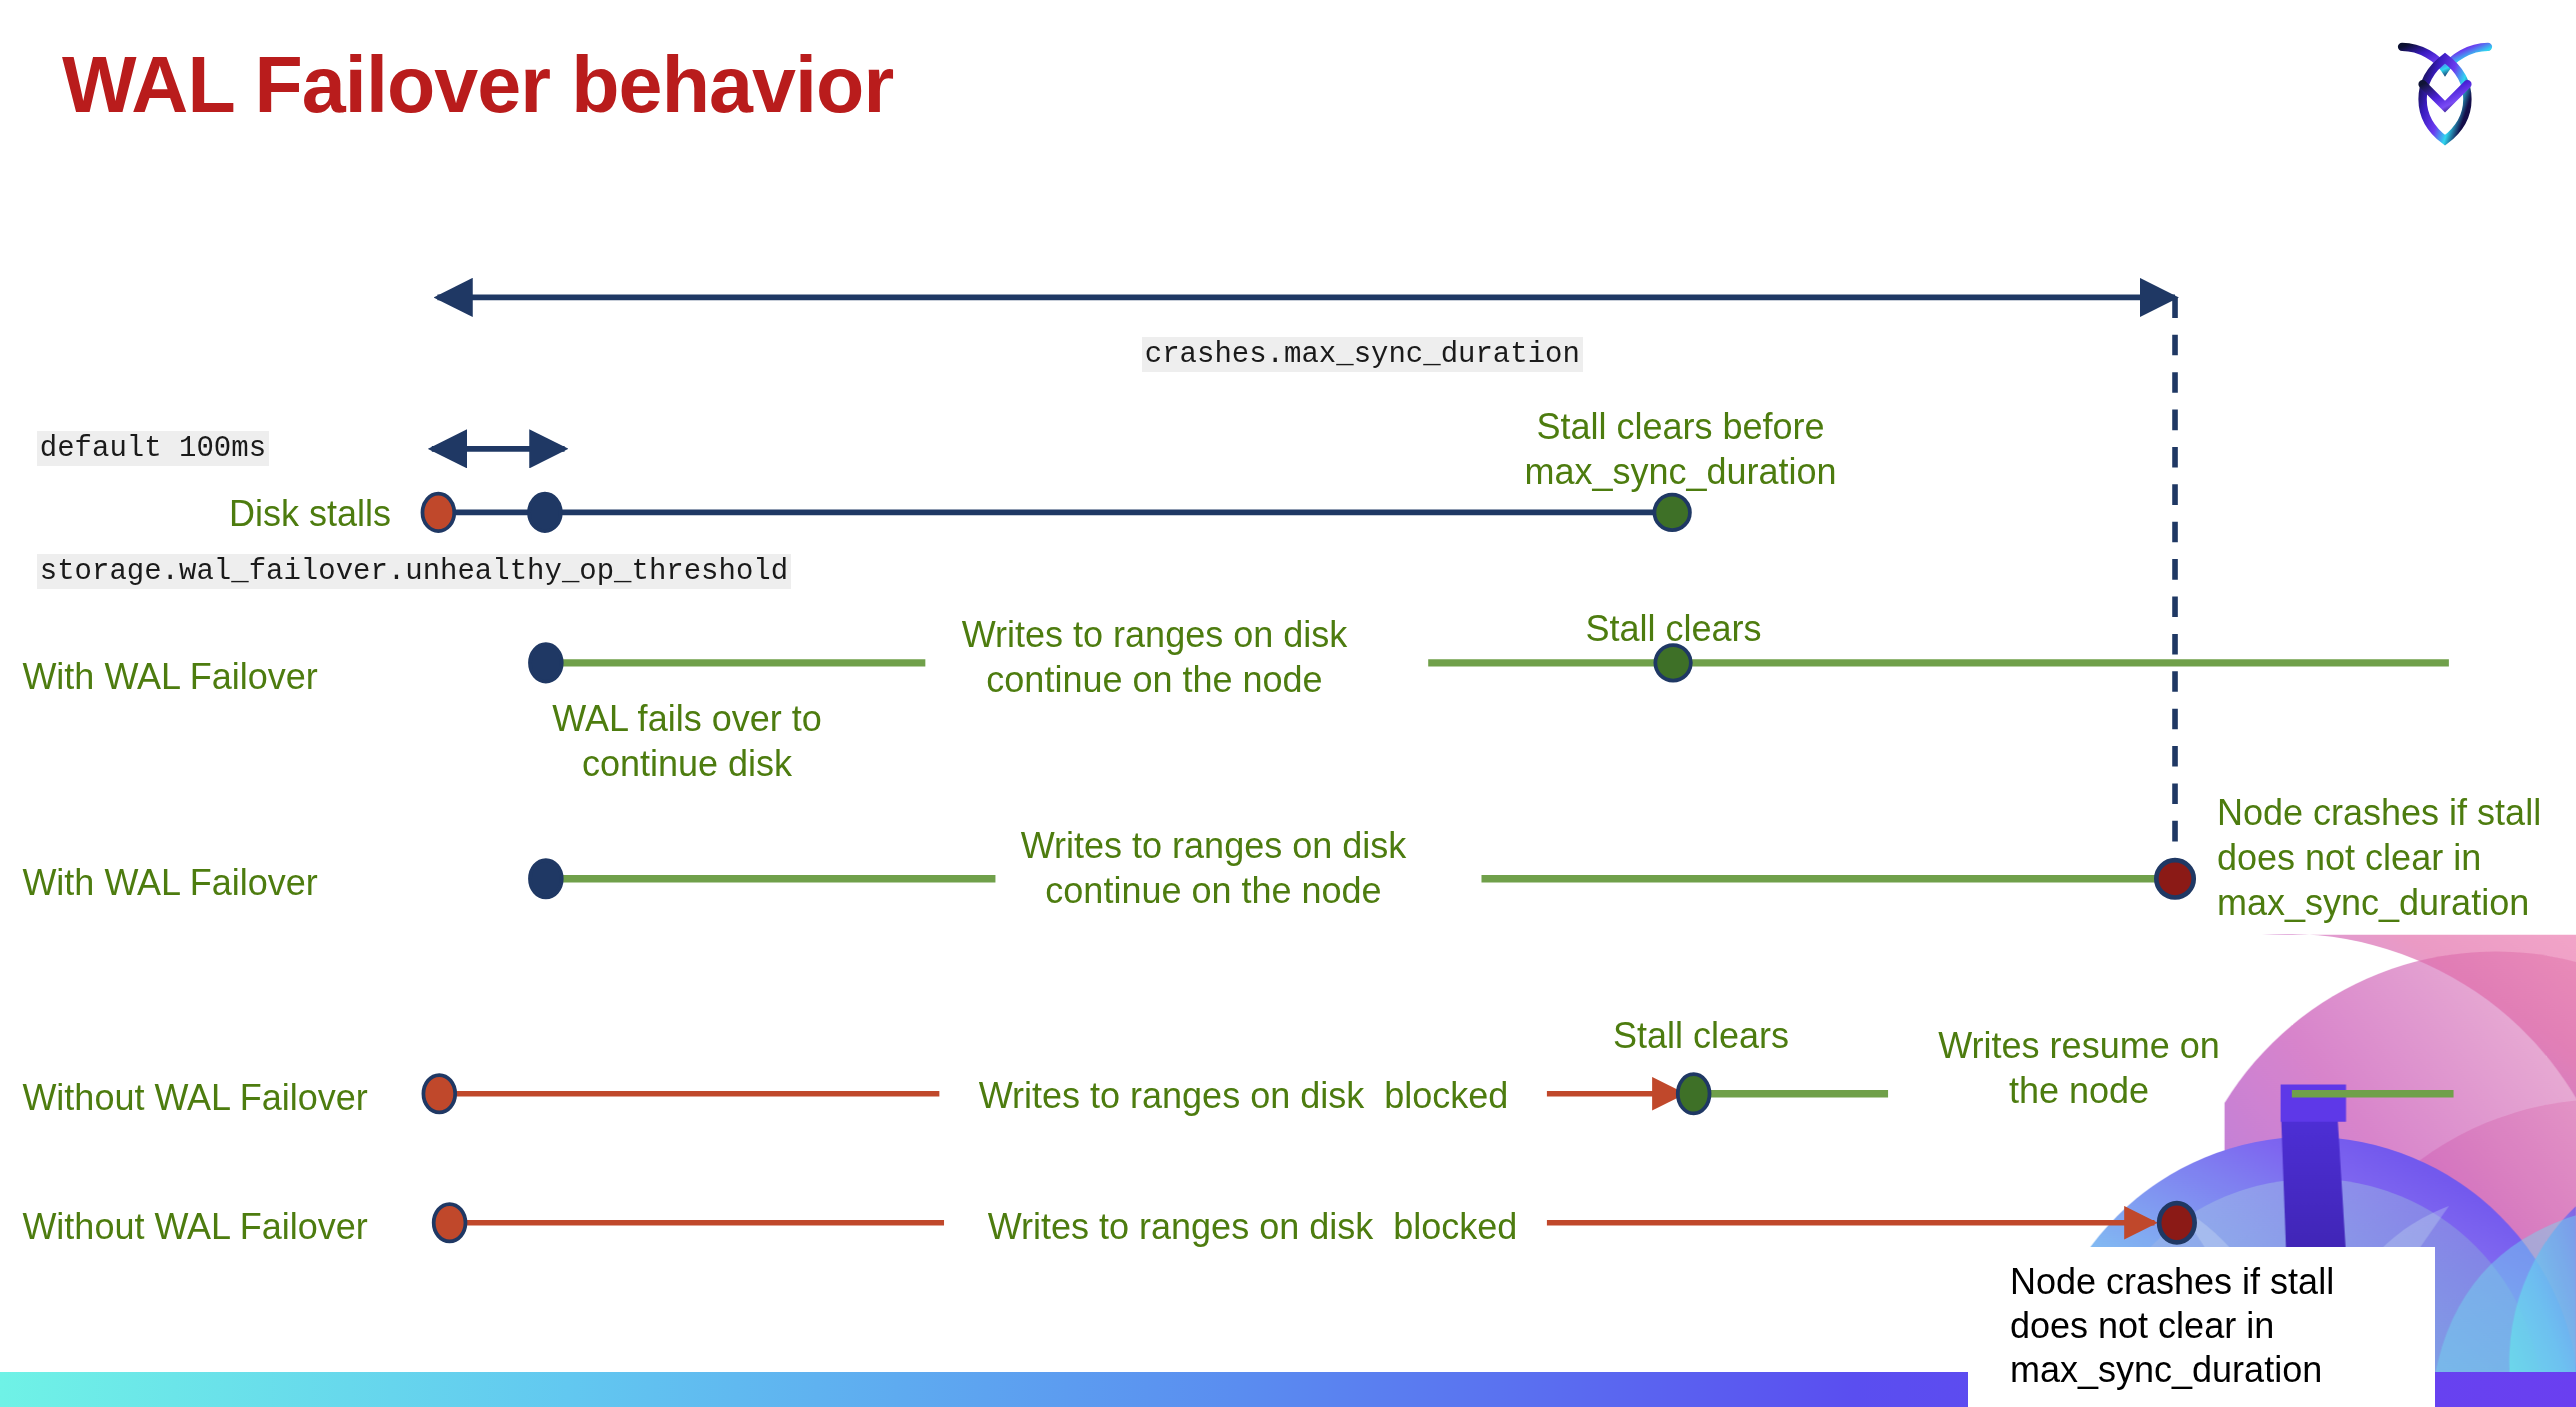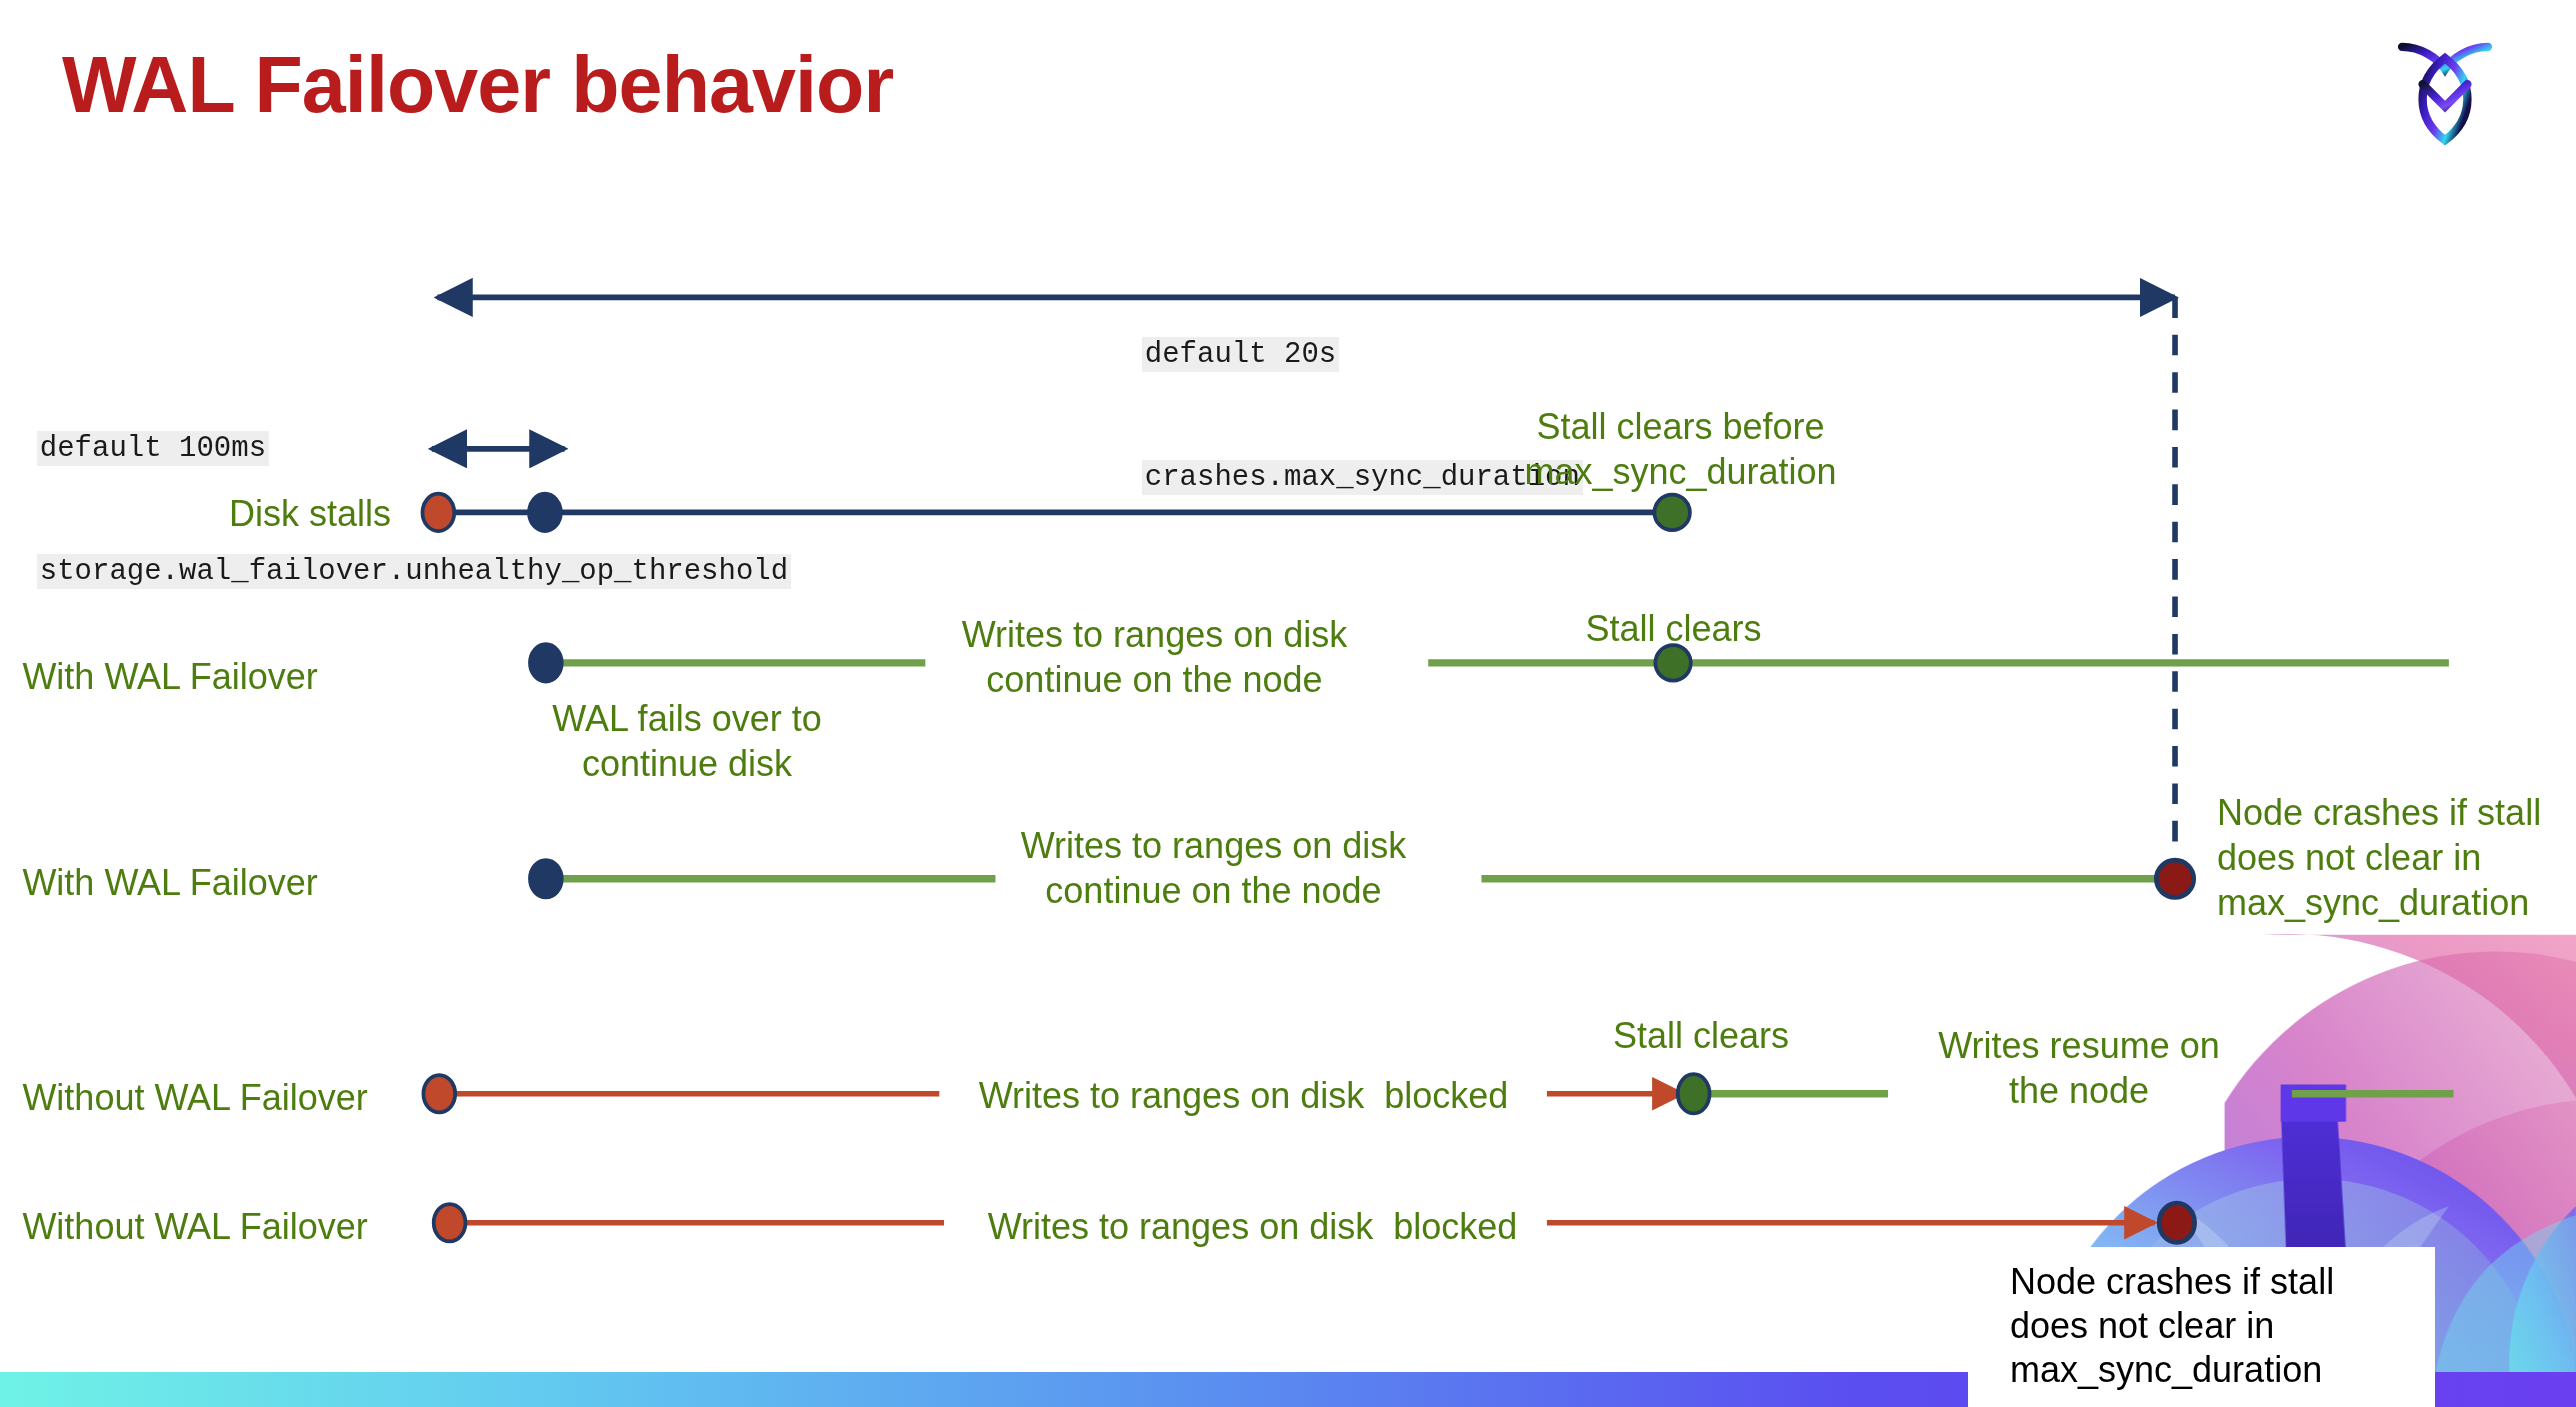--- a/index.html
+++ b/index.html
@@ -188,21 +188,20 @@
         <line x1="490" y1="1308" x2="1010" y2="1308" stroke="#C0482B" stroke-width="6"></line>
         <line x1="1655" y1="1308" x2="2305" y2="1308" stroke="#C0482B" stroke-width="6" marker-end="url(#orangeArrow)"></line>
         <ellipse cx="481" cy="1308" rx="17" ry="20" fill="#C0482B" stroke="#1F3864" stroke-width="4"></ellipse>
         <ellipse cx="2329" cy="1308" rx="19" ry="21" fill="#8B1A16" stroke="#1F3864" stroke-width="5"></ellipse>
       </g>
 
     </g>
   </svg>
 
   <div class="code" style="left:1142px;top:252px;">
-    <div><span>default 20s</span></div>
     <div><span>crashes.max_sync_duration</span></div>
   </div>
 
   <div class="code" style="left:37px;top:346px;">
     <div><span>default 100ms</span></div>
     <div><span>storage.wal_failover.unhealthy_op_threshold</span></div>
   </div>
 
   <div class="lbl r" style="left:0px;top:491px;width:391px;">Disk stalls</div>
 

